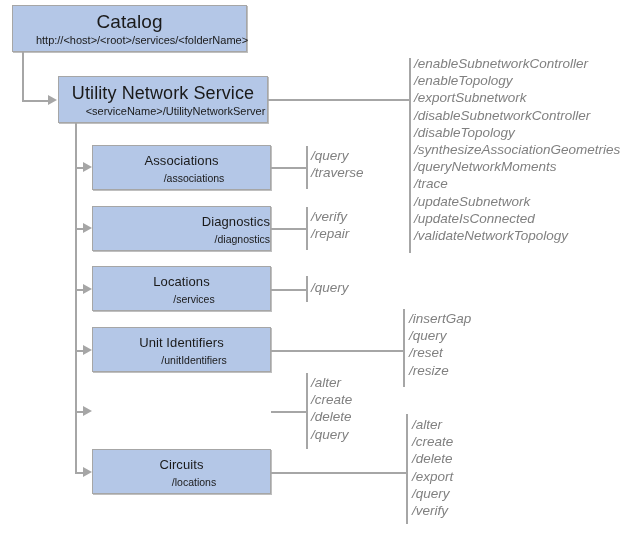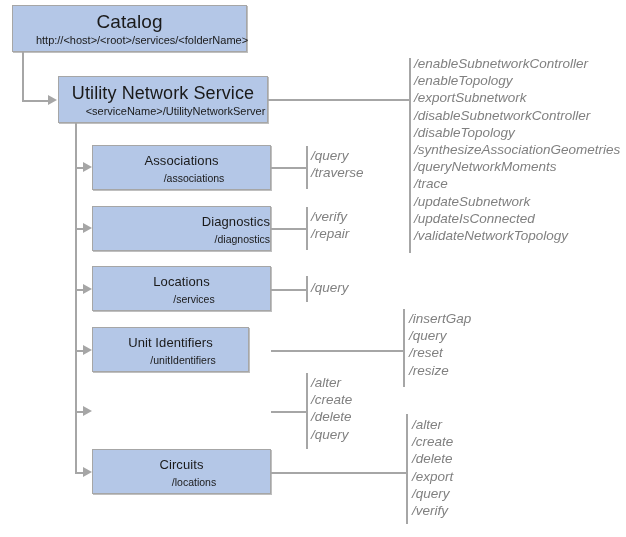--- a/index.html
+++ b/index.html
@@ -152,21 +152,21 @@
     <span class="subtitle">/services</span>
   </div>
   <div class="line-h" style="left:271px; top:289px; width:36px;"></div>
   <div class="bar" style="left:306px; top:276px; height:26px;"></div>
   <div class="op-list" id="ops-locations" style="left:311px; top:279px;">
       <span class="op">/query</span>
     </div>
 
   <div class="line-h" style="left:75px; top:350px; width:12px;"></div>
   <div class="arrow-head" style="left:83px; top:345px;"></div>
-  <div class="node" style="left:92px; top:327px; width:157px; height:45px;align-items:center;">
+  <div class="node" style="left:92px; top:327px; width:179px; height:45px;align-items:center;">
     <span class="title">Unit Identifiers</span>
     <span class="subtitle">/unitIdentifiers</span>
   </div>
   <div class="line-h" style="left:271px; top:350px; width:134px;"></div>
   <div class="bar" style="left:403px; top:309px; height:78px;"></div>
   <div class="op-list" id="ops-unit-identifiers" style="left:409px; top:310px;">
       <span class="op">/insertGap</span>
       <span class="op">/query</span>
       <span class="op">/reset</span>
       <span class="op">/resize</span>

